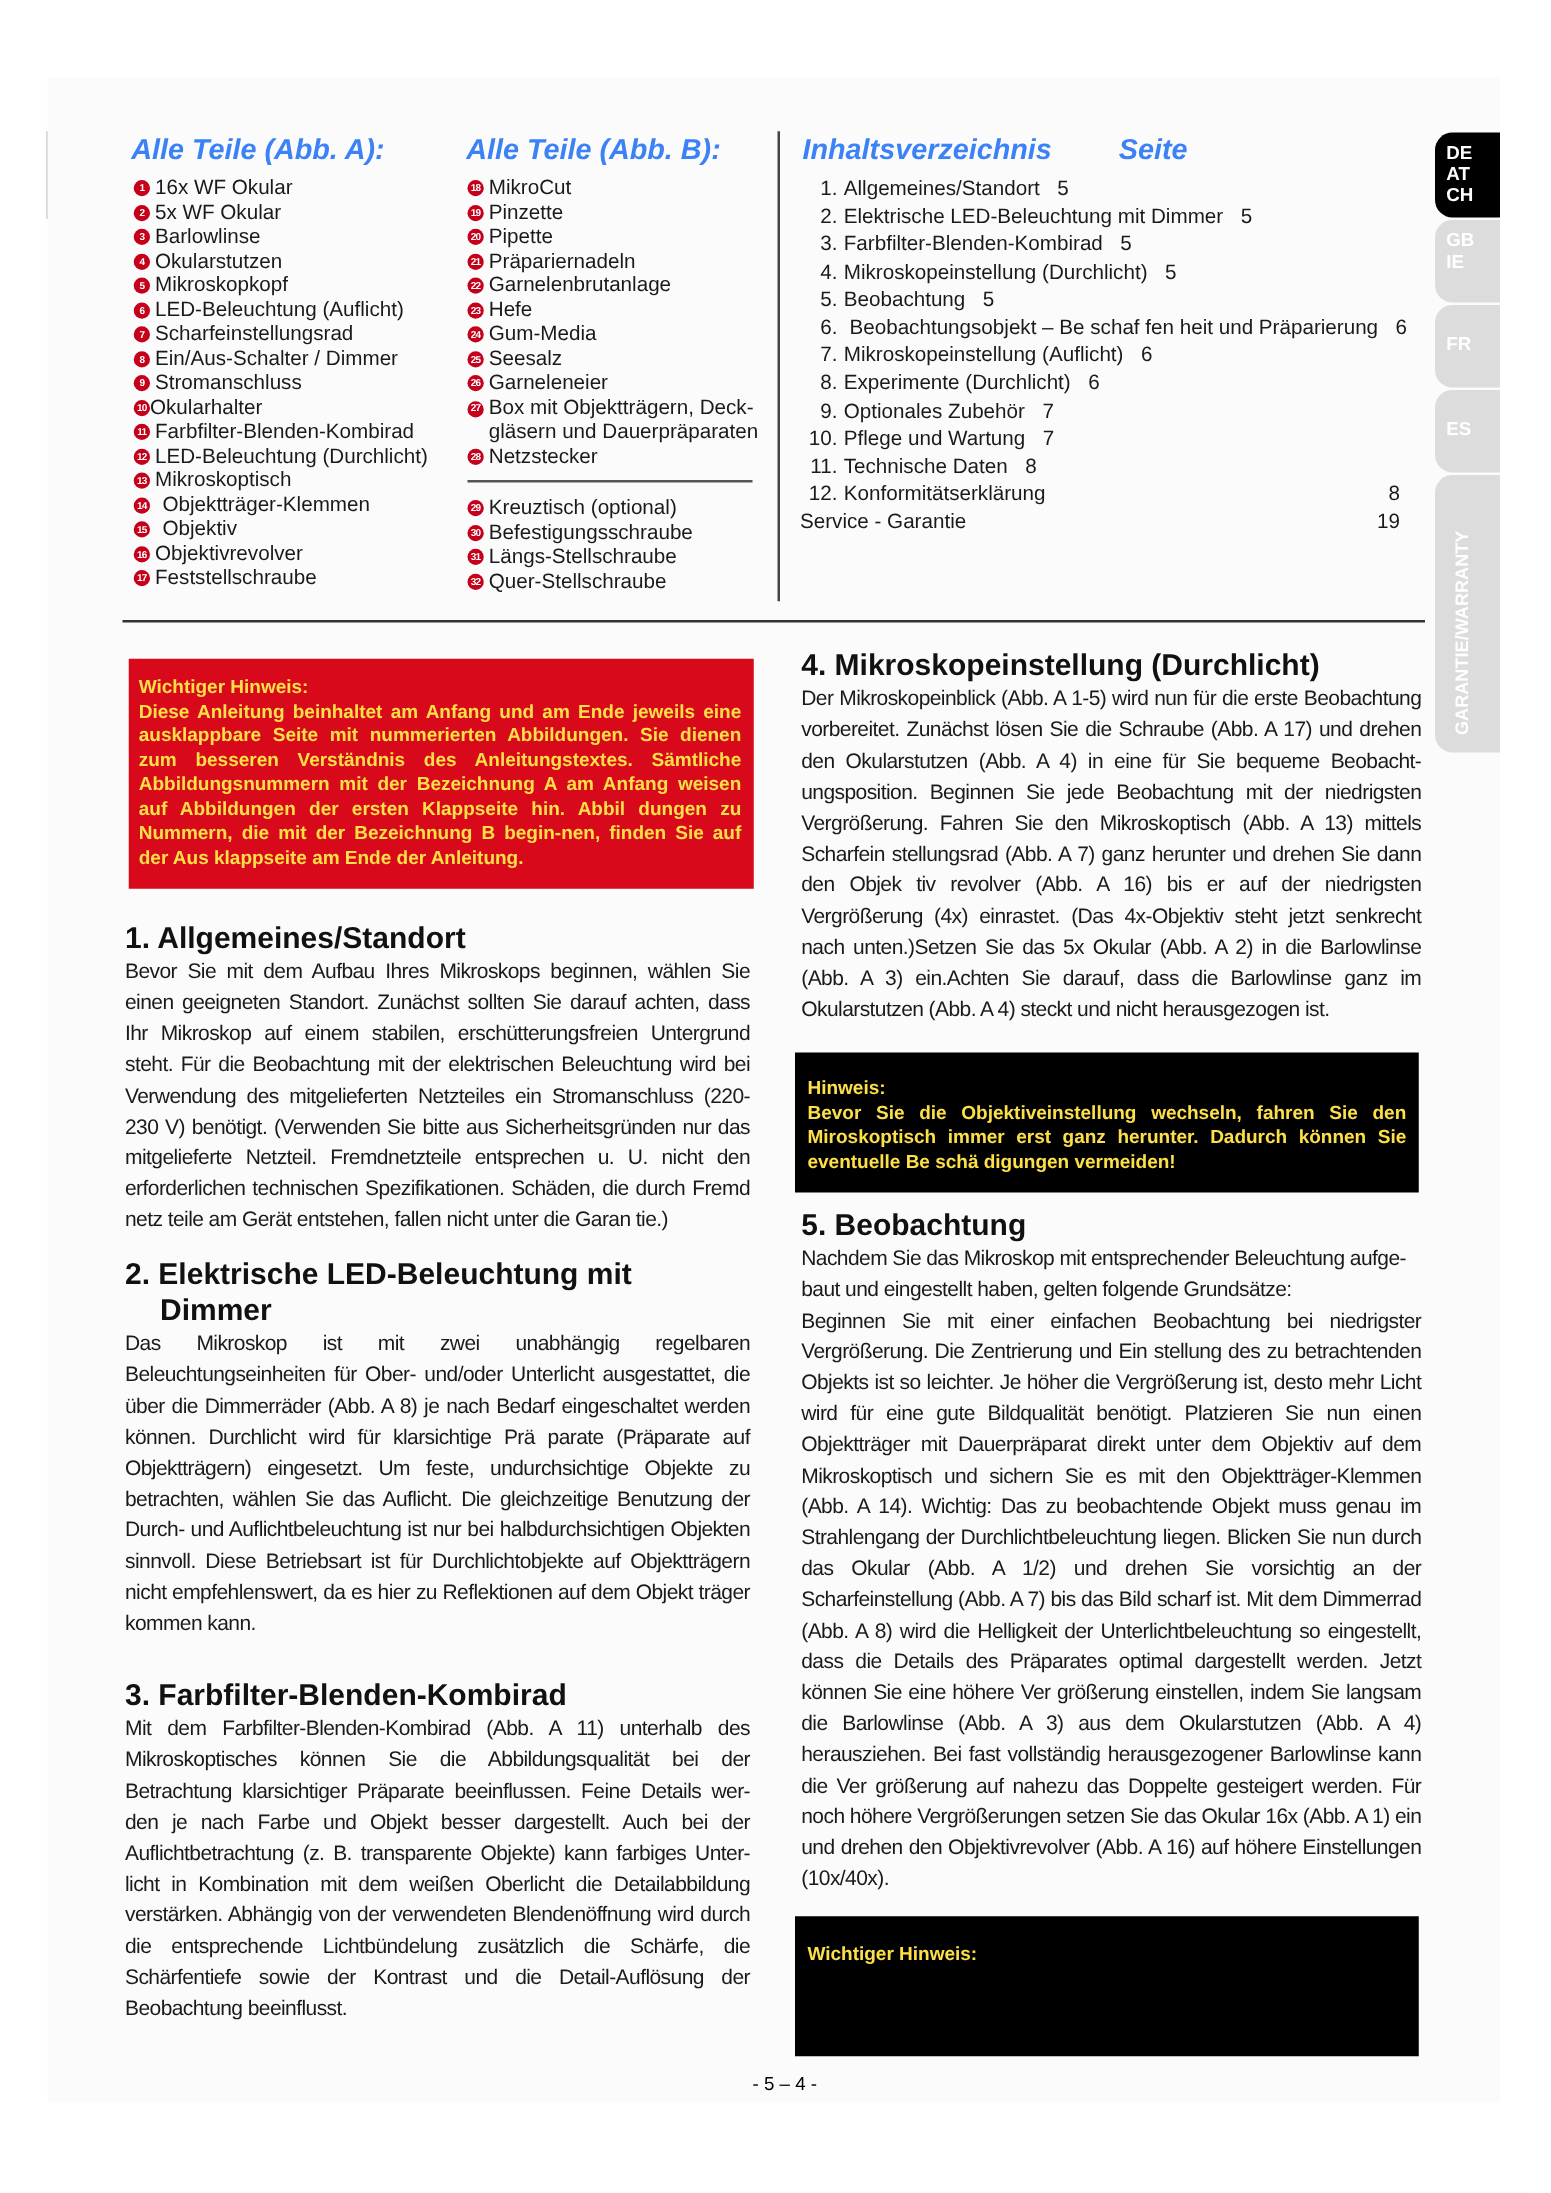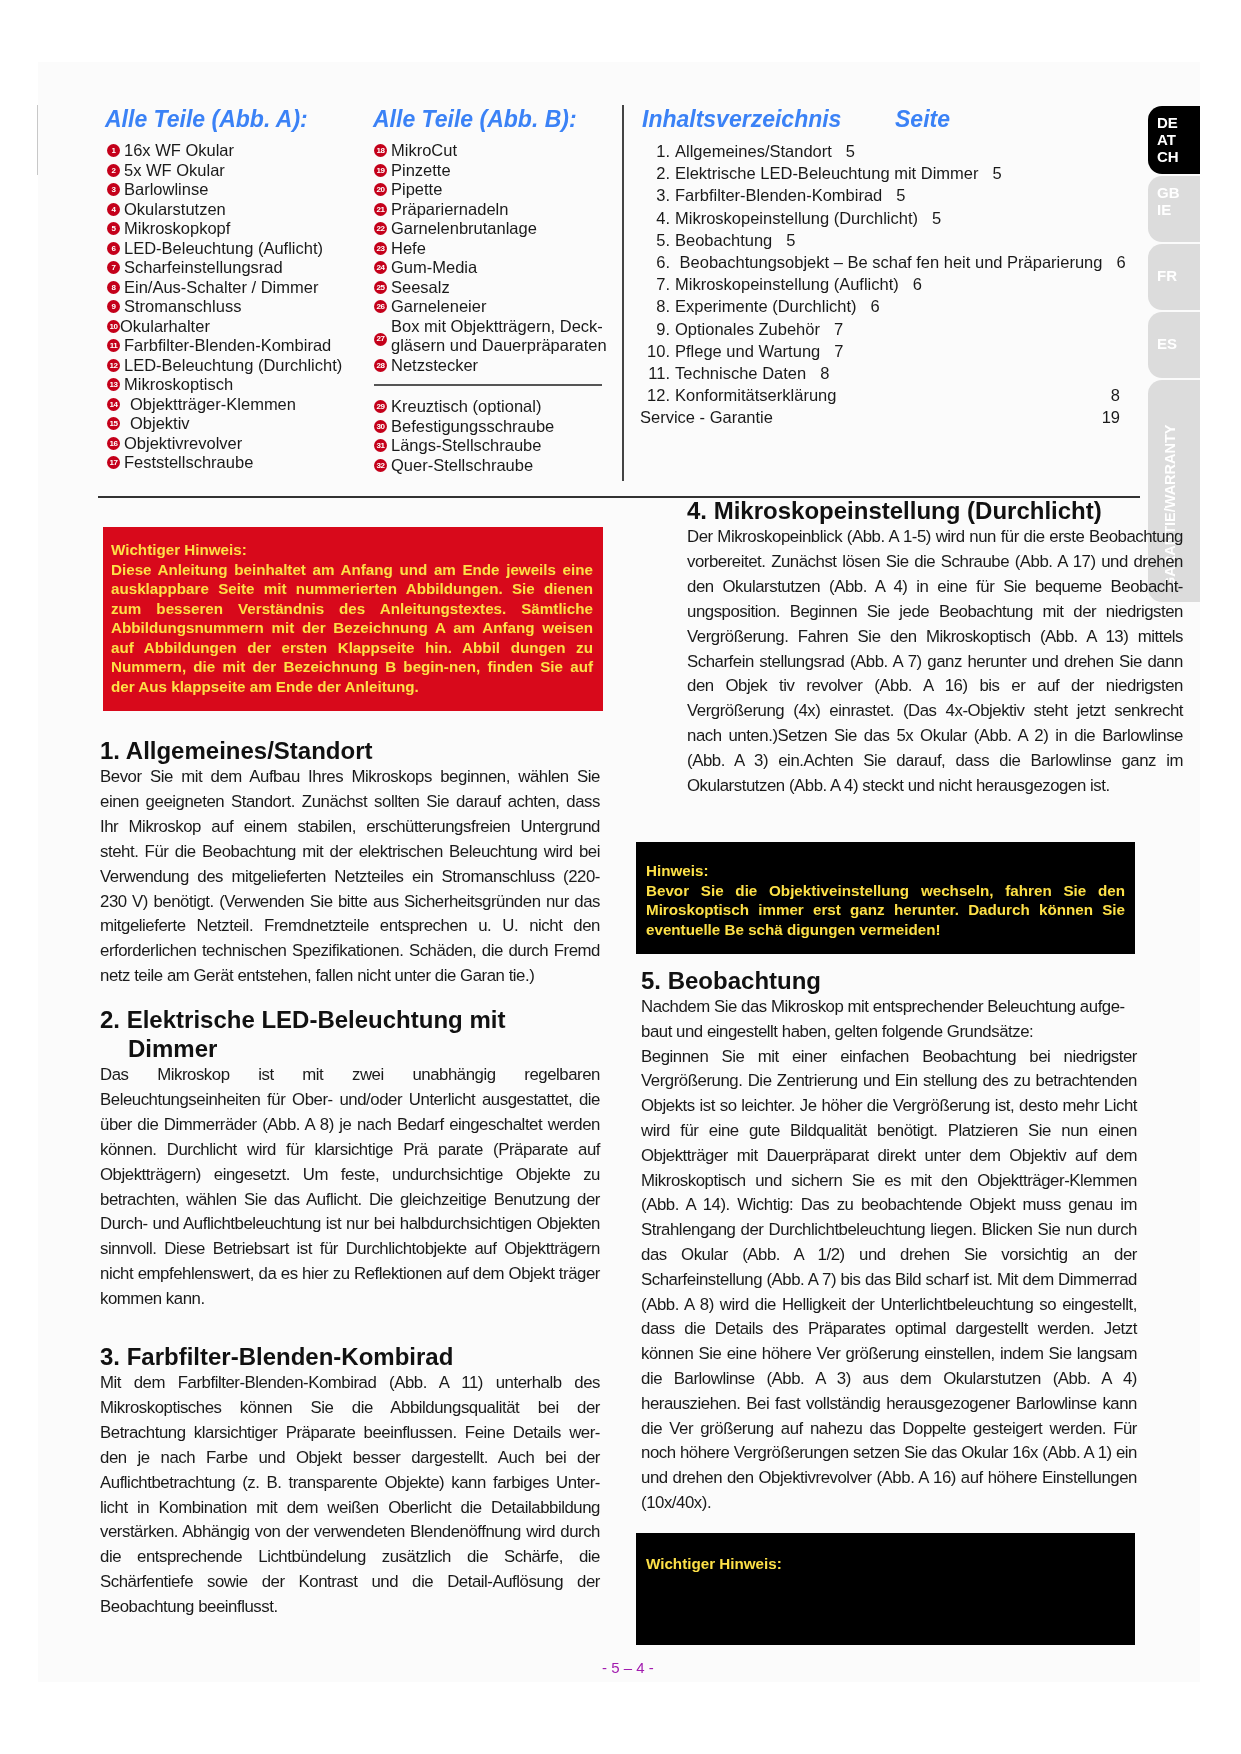--- a/index.html
+++ b/index.html
@@ -15,21 +15,21 @@
   .parts { position: absolute; font-size: 16.5px; line-height: 19.5px; }
   .part { display: flex; align-items: center; white-space: nowrap; }
   .num {
     display: inline-flex; align-items: center; justify-content: center;
     width: 13px; height: 13px; border-radius: 50%; background: #c4001a; color: #fff;
     font-size: 8px; font-weight: bold; margin-right: 4px; flex: 0 0 13px; letter-spacing: -0.5px;
   }
   .part.indent .lbl { padding-left: 6px; }
   .part.tight .num { margin-right: 0; }
   .part.wrap { align-items: flex-start; white-space: normal; }
-  .part.wrap .num { margin-top: 16px; }
+  .part.wrap .num { margin-top: 4px; }
   .part-rule { height: 2px; background: #555; margin: 9px 0 11px 0; width: 228px; }
 
   .vdiv { position: absolute; left: 622px; top: 105px; width: 2px; height: 376px; background: #444; }
   .hrule { position: absolute; left: 98px; top: 496px; width: 1042px; height: 2px; background: #333; }
 
   .toc { position: absolute; left: 640px; top: 140px; width: 490px; font-size: 16.5px; line-height: 22.2px; }
   .toc-row { display: flex; white-space: nowrap; }
   .toc-row .n { display: inline-block; width: 30px; text-align: right; margin-right: 5px; }
   .toc-row .pg { margin-left: 14px; }
   .toc-row.right .pg { margin-left: auto; padding-right: 10px; }
@@ -58,25 +58,25 @@
   .sec { position: absolute; }
   .sec h2 { margin: 0; font-size: 24px; font-weight: bold; line-height: 29px; color: #111; }
   .sec h2 .cont { display: block; padding-left: 28px; }
   .sec p {
     margin: 0; font-family: "Liberation Sans", sans-serif; font-size: 16.8px; line-height: 24.9px;
     text-align: justify; letter-spacing: -0.45px; word-spacing: 0px; transform-origin: left top;
   }
   .sec1 { left: 100px; top: 736px; width: 500px; }
   .sec2 { left: 100px; top: 1005px; width: 500px; }
   .sec3 { left: 100px; top: 1342px; width: 500px; }
-  .sec4 { left: 641px; top: 496px; width: 496px; margin-left: 46px; }
+  .sec4 { left: 641px; top: 518px; width: 496px; }
   .sec5 { left: 641px; top: 966px; width: 496px; }
   .sec5 p { line-height: 24.8px; }
 
-  .pagenum { position: absolute; left: 602px; top: 1659px; font-size: 15px; color: #a21caf; }
+  .pagenum { position: absolute; left: 602px; top: 1659px; font-size: 15px; color: #000000; }
 </style>
 </head>
 <body>
 
 <div class="page-bg"></div>
 <div class="edge-line"></div>
 
 <div class="hdr" style="left:105px; top:106px;">Alle Teile (Abb. A):</div>
 <div class="parts" style="left:107px; top:141px; width:255px;">
   <div class="part">

